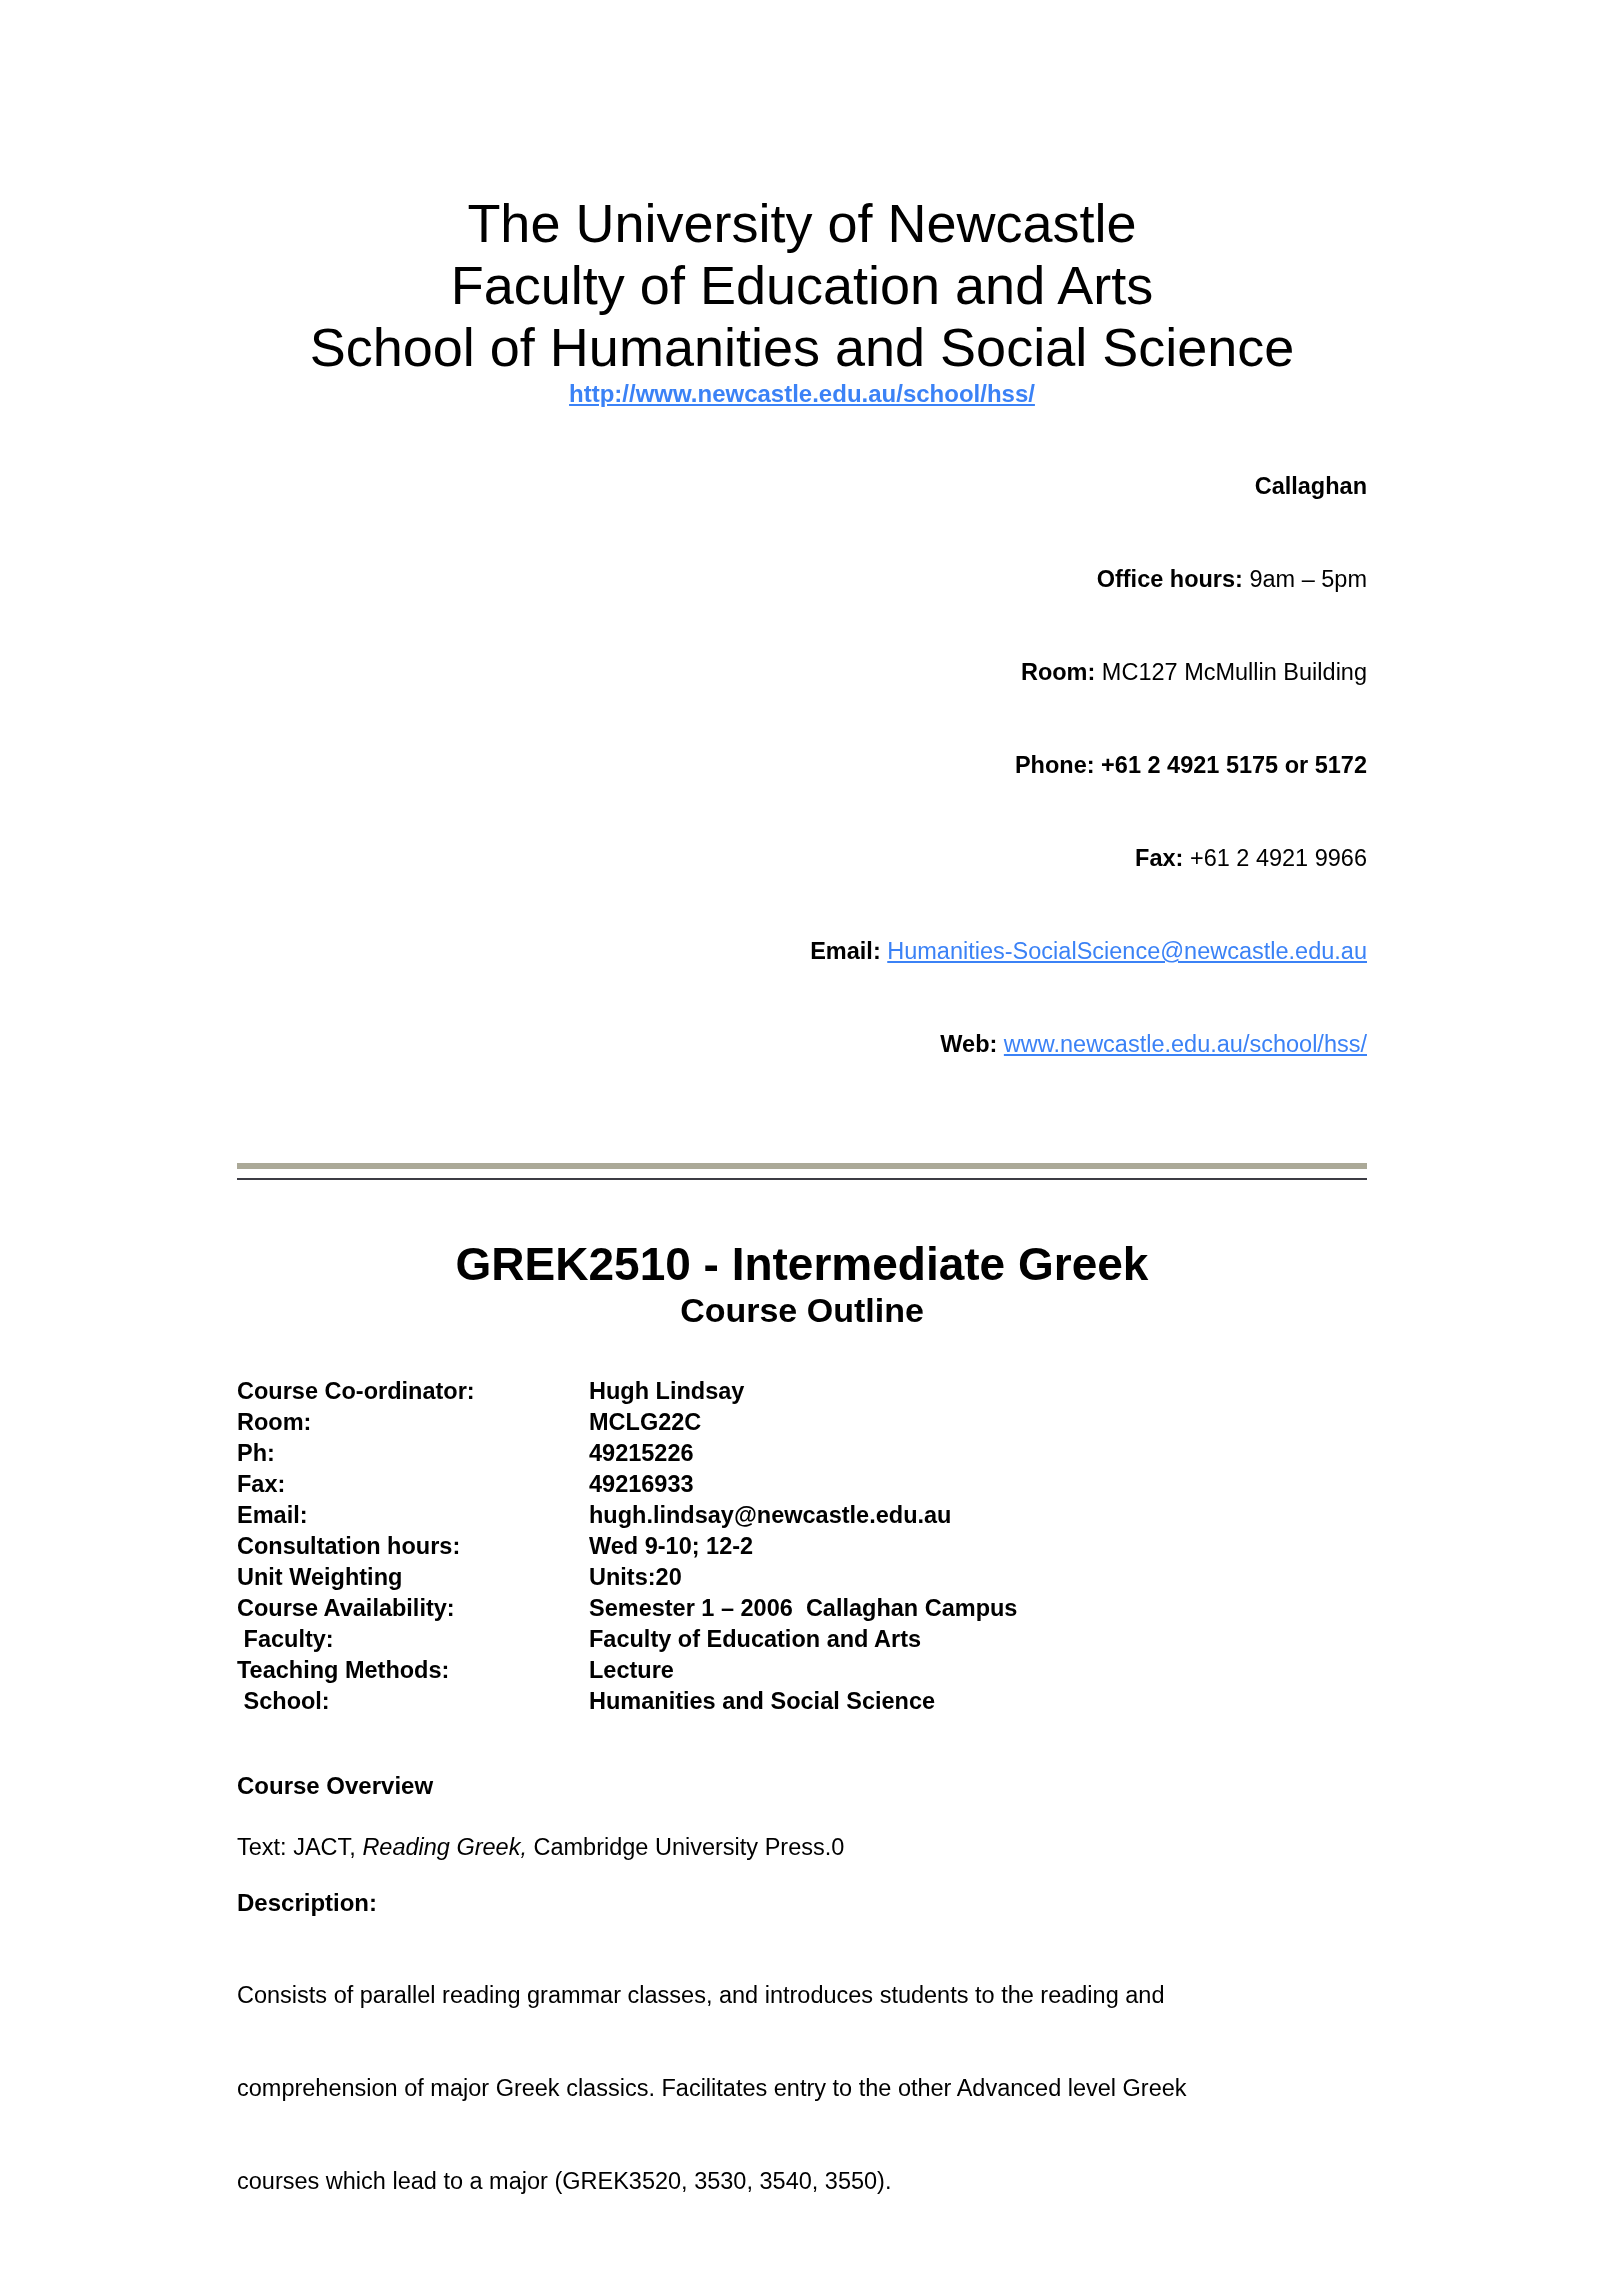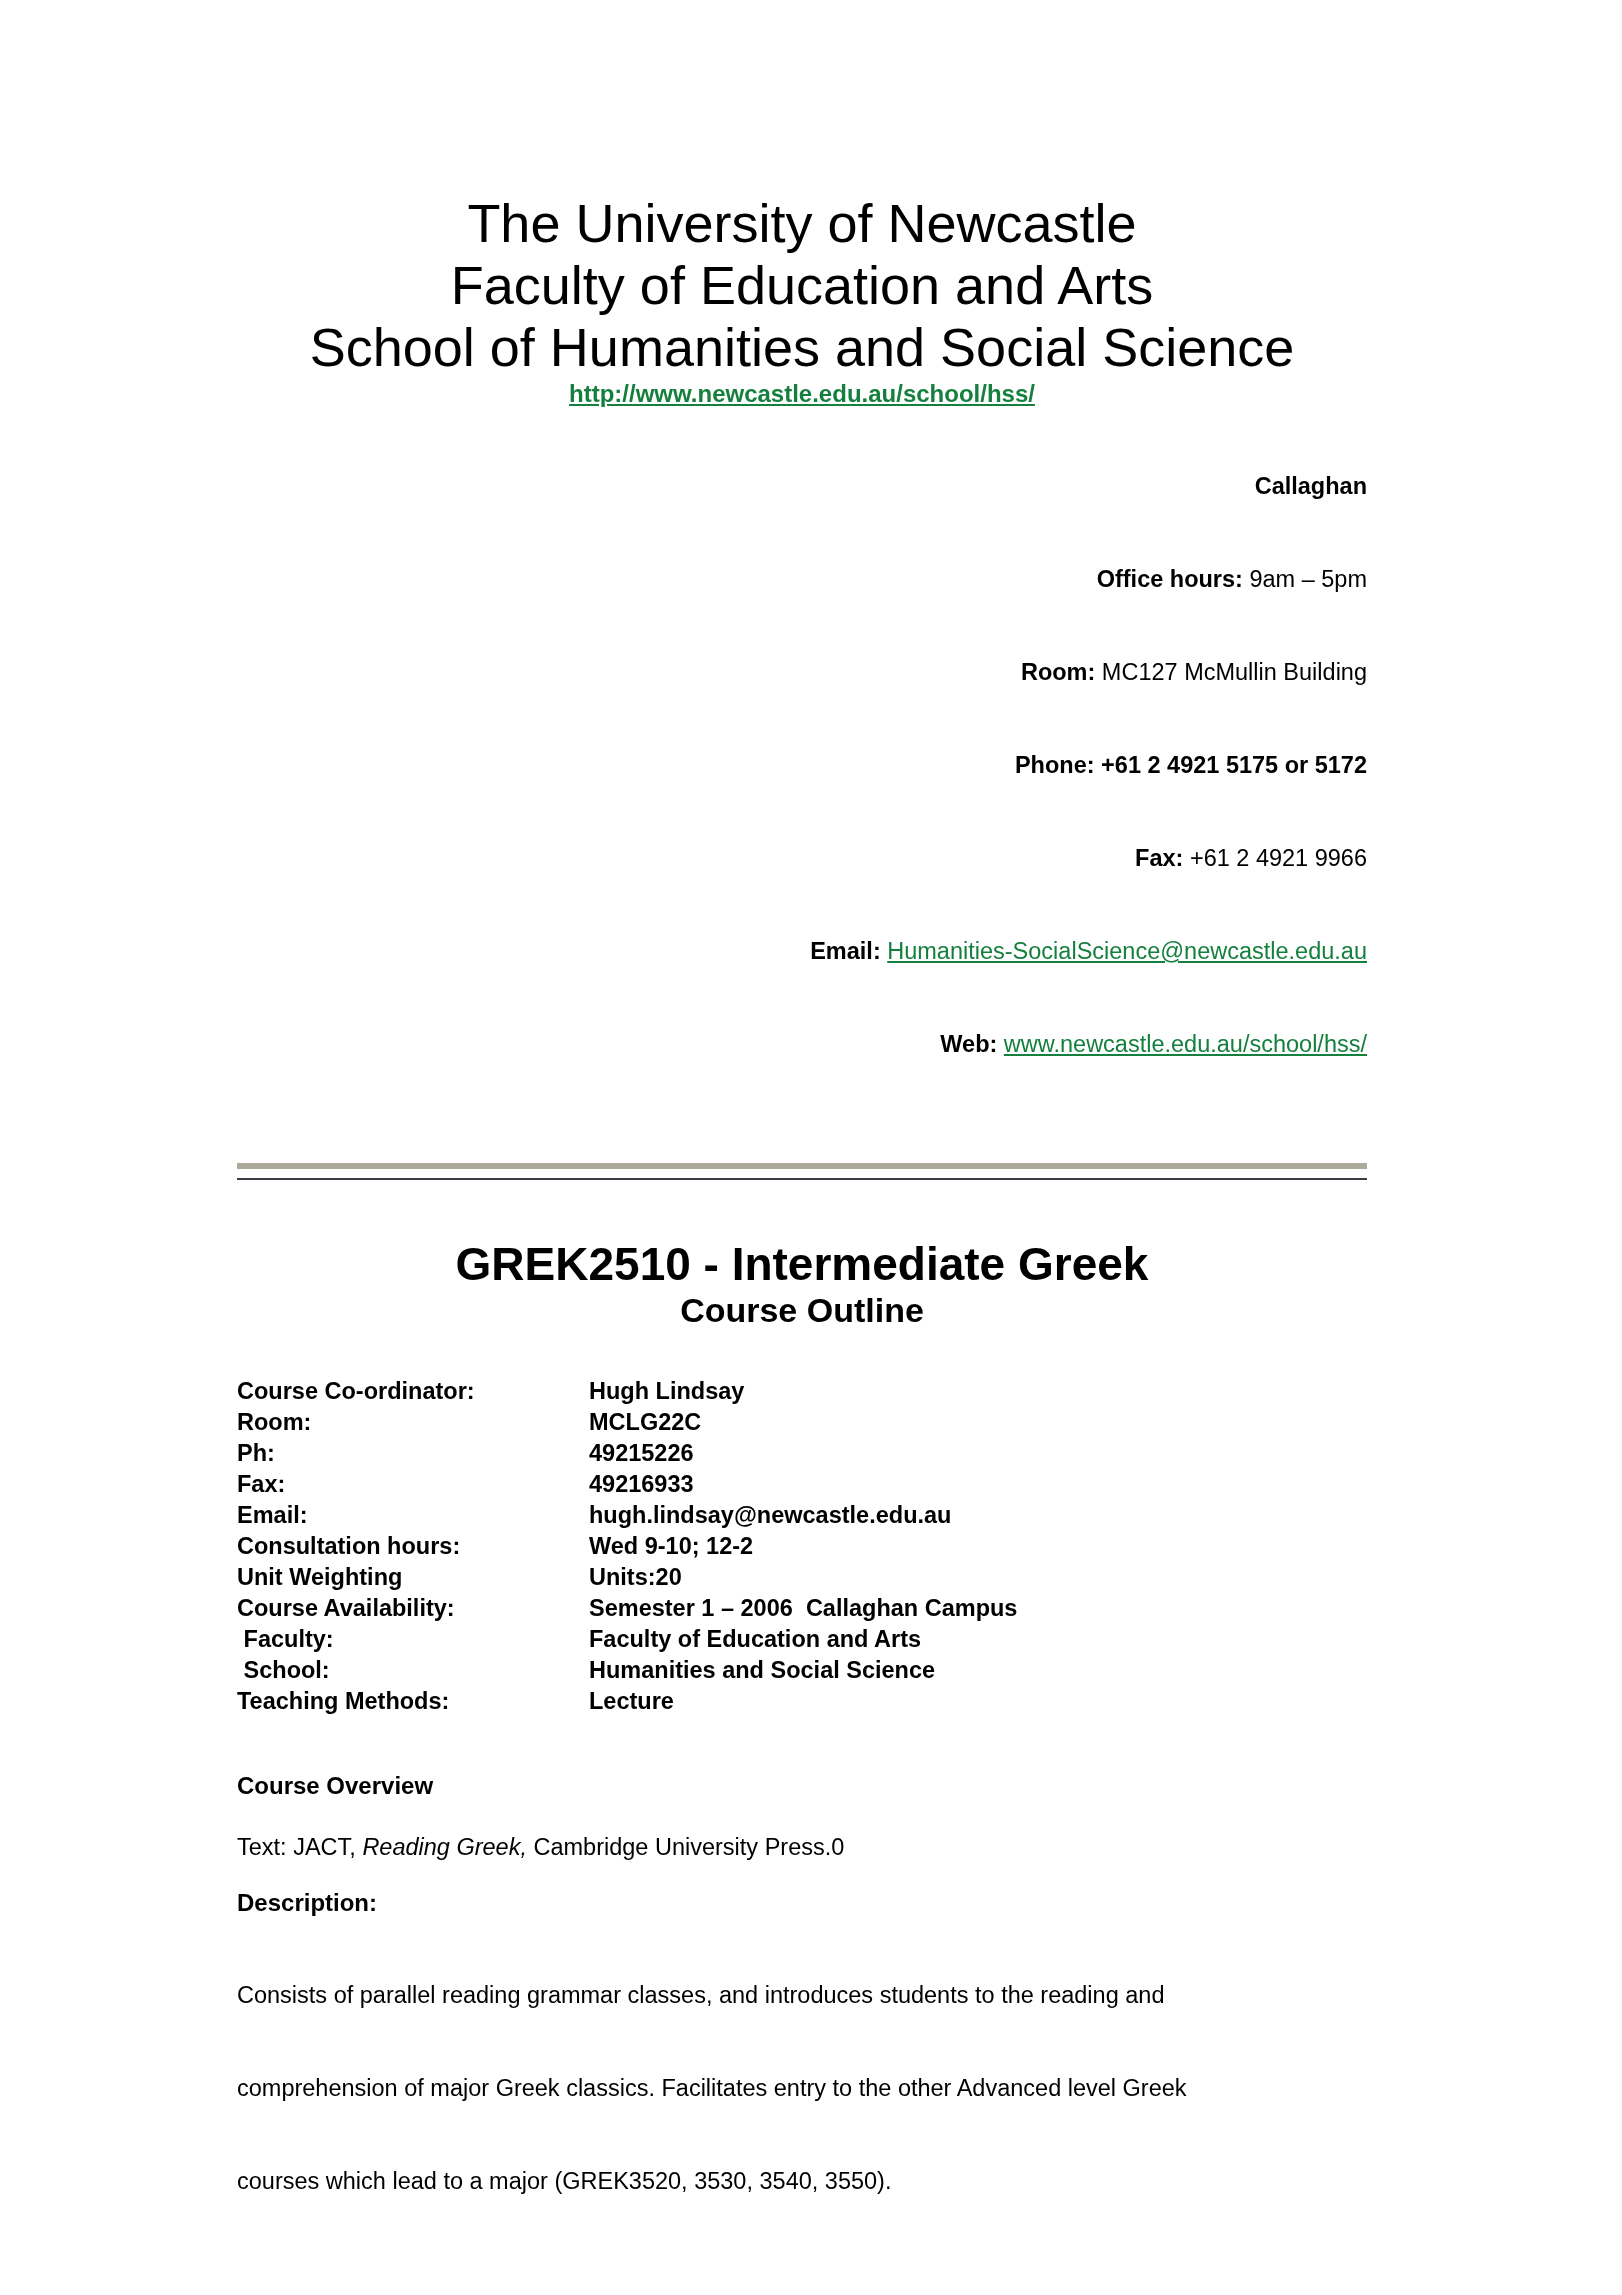--- a/index.html
+++ b/index.html
@@ -20,21 +20,21 @@
     font-size: 54px;
     line-height: 62px;
     font-weight: 400;
   }
   .url-line {
     text-align: center;
     font-size: 24px;
     line-height: 31px;
     font-weight: 700;
   }
-  a.link { color: #15803d; text-decoration: underline; cursor: pointer; }
+  a.link { color: #3b82f6; text-decoration: underline; cursor: pointer; }
   .contact {
     text-align: right;
     font-size: 23.5px;
     line-height: 31px;
   }
   .contact b { font-weight: 700; }
   .divider-thick { margin-top: 41px; height: 5.7px; background: #aba998; }
   .divider-thin  { margin-top: 9.7px; height: 1.6px; background: #3c3c44; }
   .course-title {
     margin-top: 57px;
@@ -133,26 +133,26 @@
       </div>
     <div class="drow">
         <span class="dlabel">Course Availability:</span>
         <span class="dvalue">Semester 1 – 2006  Callaghan Campus</span>
       </div>
     <div class="drow">
         <span class="dlabel"> Faculty:</span>
         <span class="dvalue">Faculty of Education and Arts</span>
       </div>
     <div class="drow">
+        <span class="dlabel">Teaching Methods:</span>
+        <span class="dvalue">Lecture</span>
+      </div>
+    <div class="drow">
         <span class="dlabel"> School:</span>
         <span class="dvalue">Humanities and Social Science</span>
-      </div>
-    <div class="drow">
-        <span class="dlabel">Teaching Methods:</span>
-        <span class="dvalue">Lecture</span>
       </div>
   </div>
 
   <div class="sec-heading overview-heading">Course Overview</div>
 
   <div class="body-text"><span>Text: JACT, </span><span class="italic">Reading Greek,</span><span> Cambridge University Press.0</span></div>
 
   <div class="sec-heading desc-heading">Description:</div>
   <div class="body-text">
     <div>Consists of parallel reading grammar classes, and introduces students to the reading and</div>

